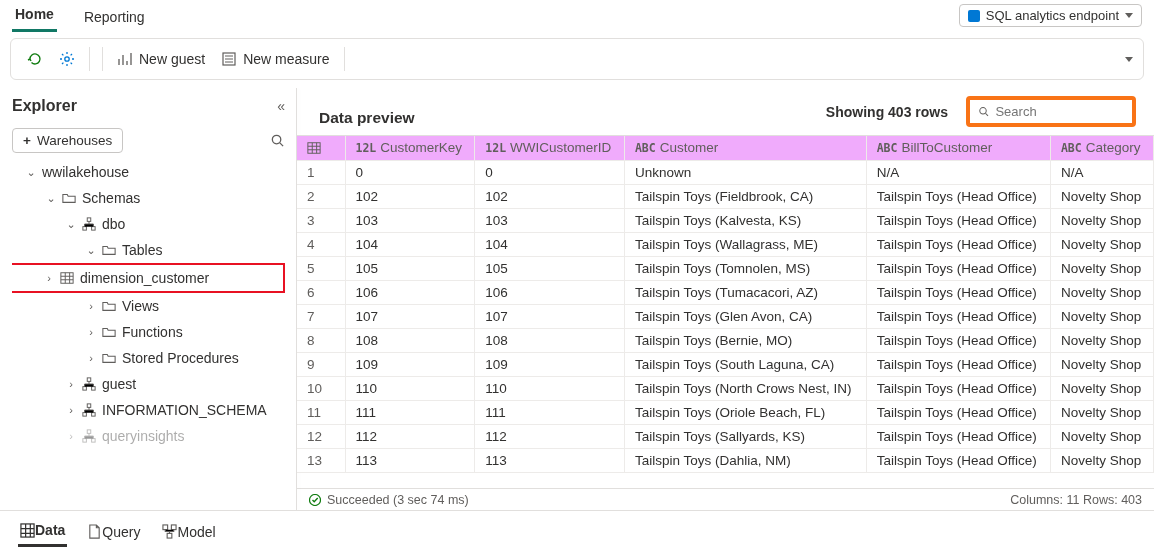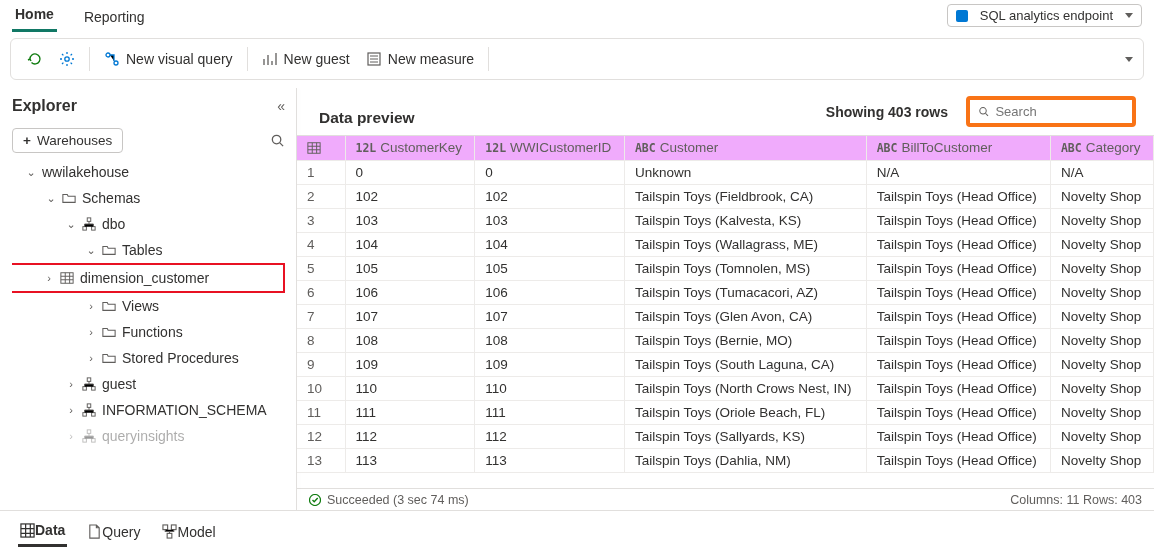--- a/index.html
+++ b/index.html
@@ -2,21 +2,21 @@
 <html><head>
 <meta charset="utf-8">
 <style>
 * { box-sizing: border-box; margin: 0; padding: 0; font-family: 'Segoe UI', Arial, sans-serif; }
 body { width: 1154px; height: 552px; background: #fff; font-size: 13.5px; color: #323130; overflow: hidden; position: relative; }
 
 
 .top-tabs { display: flex; align-items: flex-end; padding: 5px 12px 0; height: 32px; }
 .top-tabs .tab { padding: 4px 3px 7px; margin-right: 24px; cursor: pointer; font-size: 14px; color: #323130; }
 .top-tabs .tab.active { border-bottom: 3px solid #117865; font-weight: 600; }
-.endpoint-dd { position: absolute; right: 12px; top: 4px; border: 1px solid #c8c6c4; border-radius: 4px; padding: 3px 8px; display: flex; align-items: center; gap: 12px; background: #fff; cursor: pointer; font-size: 13px; }
+.endpoint-dd { position: absolute; right: 12px; top: 4px; border: 1px solid #c8c6c4; border-radius: 4px; padding: 3px 8px; display: flex; align-items: center; gap: 6px; background: #fff; cursor: pointer; font-size: 13px; }
 .endpoint-dd .cube { width: 12px; height: 12px; background: #0078d4; border-radius: 2px; }
 .chev { width:0;height:0;border-left:4px solid transparent;border-right:4px solid transparent;border-top:5px solid #605e5c; display:inline-block; }
 
 
 .toolbar { margin: 6px 10px 8px; border: 1px solid #e1dfdd; border-radius: 6px; display: flex; align-items: center; height: 42px; padding: 0 8px; position: relative; }
 .tb-btn { display: flex; align-items: center; gap: 6px; padding: 5px 8px; cursor: pointer; font-size: 14px; }
 .tb-sep { width:1px; height:24px; background:#e1dfdd; margin: 0 6px; }
 .tb-icon { width: 16px; height: 16px; display:inline-block; }
 .hl-red { border: 2px solid #e81123; border-radius: 2px; }
 .tb-more { position:absolute; right:10px; }
@@ -102,28 +102,20 @@
   </span>
   <span class="tb-btn">
     <svg class="tb-icon" viewBox="0 0 16 16">
         <circle cx="8" cy="8" r="2.2" fill="none" stroke="#0078d4" stroke-width="1.3"></circle>
         <path fill="none" stroke="#0078d4" stroke-width="1.3" d="M8 1v2M8 13v2M1 8h2M13 8h2M3 3l1.4 1.4M11.6 11.6L13 13M13 3l-1.4 1.4M4.4 11.6L3 13"></path>
       </svg>
   </span>
   <span class="tb-sep"></span>
 
 
-  <span class="tb-btn">
-    <svg class="tb-icon" viewBox="0 0 16 16">
-        <circle cx="4" cy="4" r="2" fill="none" stroke="#0078d4" stroke-width="1.3"></circle>
-        <circle cx="12" cy="12" r="2" fill="none" stroke="#0078d4" stroke-width="1.3"></circle>
-        <path stroke="#0078d4" stroke-width="1.3" d="M6 4h4v6"></path>
-      </svg>
-    <span>New visual query</span>
-  </span>
   <span class="tb-sep"></span>
 
   <span class="tb-btn">
     <svg class="tb-icon" viewBox="0 0 16 16">
         <path fill="none" stroke="#605e5c" stroke-width="1.3" d="M2 14V8M6 14V4M10 14V10M14 14V2"></path>
       </svg>
     <span>New guest</span>
   </span>
 
   <span class="tb-btn">

